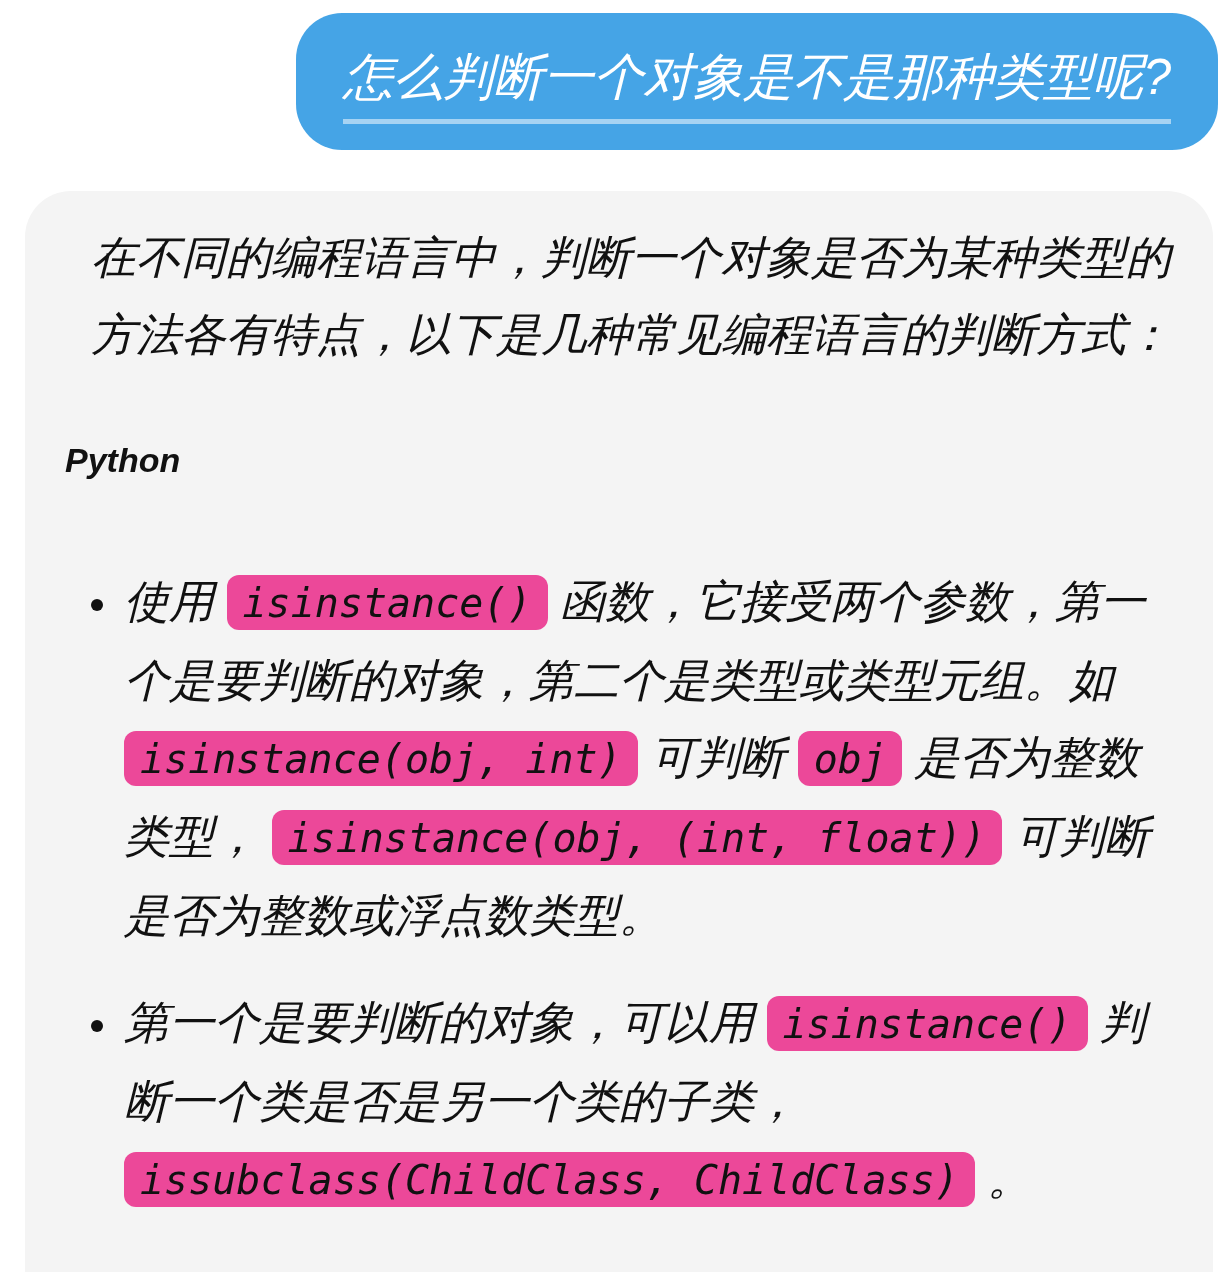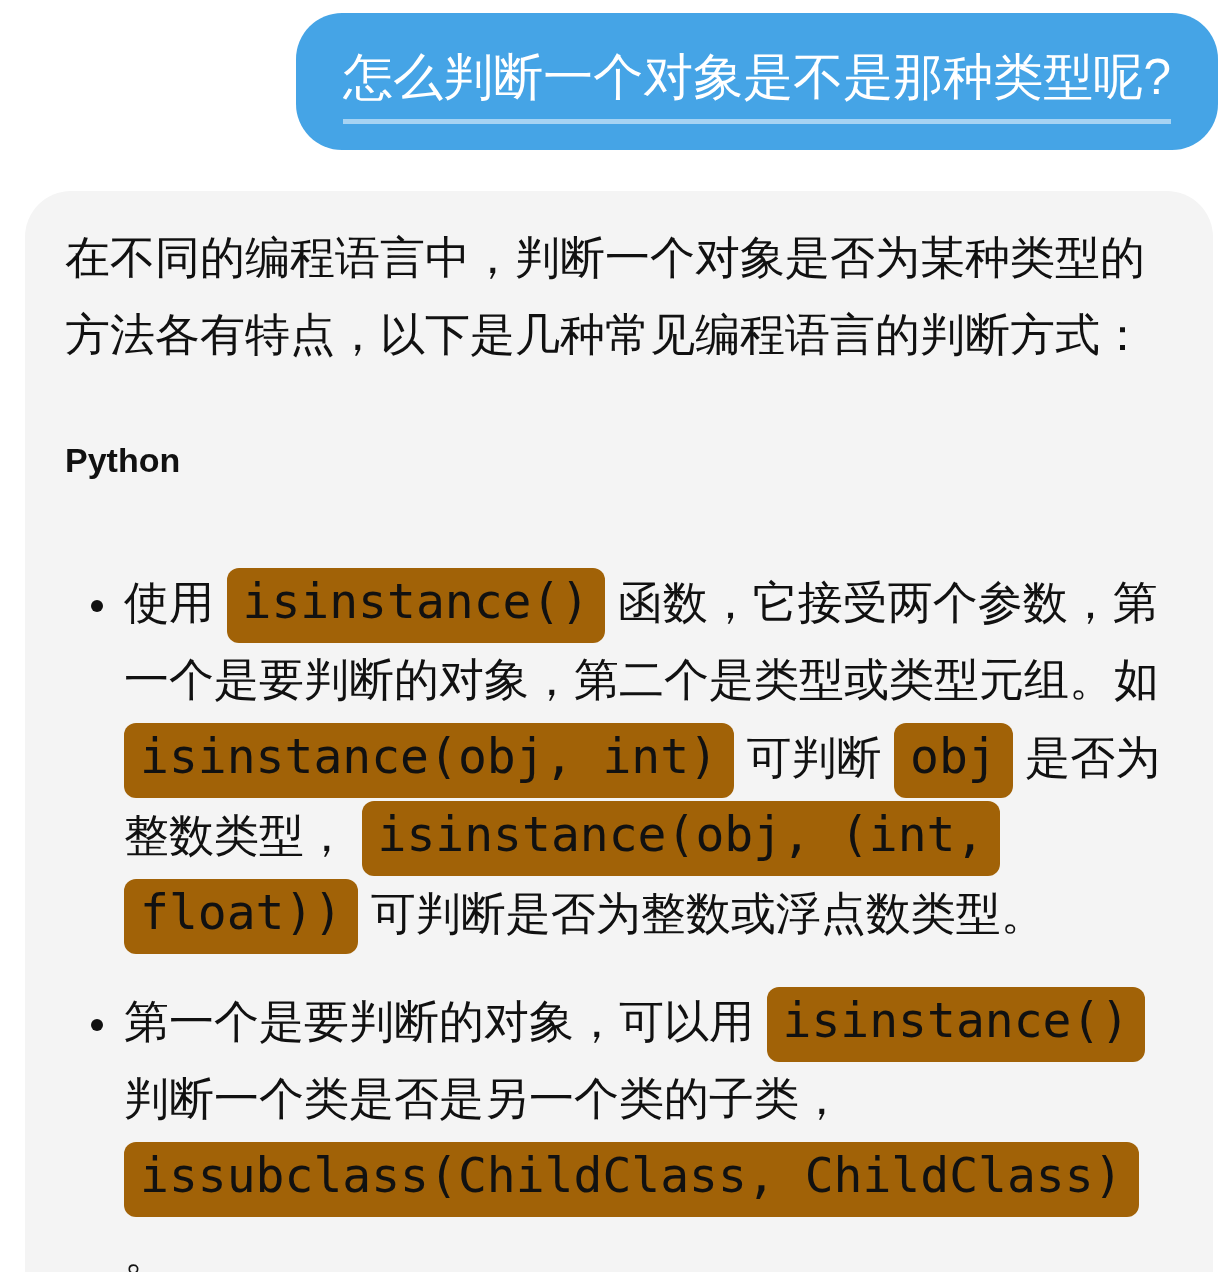--- a/index.html
+++ b/index.html
@@ -9,20 +9,21 @@
     height: 1272px;
     overflow: hidden;
     background: #ffffff;
     font-family: "Liberation Sans", "DejaVu Sans", sans-serif;
   }
   .screen {
     position: relative;
     width: 1232px;
     height: 1272px;
     overflow: hidden;
+    font-style: italic;
   }
   
   .user-row {
     display: flex;
     justify-content: flex-end;
     padding: 13px 14px 0 0;
   }
   .user-bubble {
     background: #45A4E6;
     color: #ffffff;
@@ -45,20 +46,21 @@
     border-radius: 46px;
     padding: 28px 42px 90px 40px;
     color: #111111;
     font-size: 45px;
     line-height: 77px;
     min-height: 1150px;
     box-sizing: border-box;
   }
   .assistant-bubble p.intro {
     margin: 0;
+    text-align: right;
   }
   .assistant-bubble h3.lang-heading {
     font-size: 34px;
     line-height: 58px;
     font-weight: bold;
     margin: 58px 0 0 0;
   }
   .assistant-bubble ul.bullet-list {
     margin: 74px 0 0 0;
     padding: 0 0 0 57px;
@@ -66,23 +68,23 @@
   .assistant-bubble ul.bullet-list li {
     margin: 0 0 30px 0;
     padding-left: 2px;
   }
   .assistant-bubble ul.bullet-list li::marker {
     color: #111111;
     font-size: 40px;
   }
   .inline-code {
     font-family: "DejaVu Sans Mono", "Liberation Mono", monospace;
-    font-size: 48px;
-    background: #a16207;
-    padding: 5px 16px 14px 16px;
+    font-size: 40px;
+    background: #ec4899;
+    padding: 5px 16px 4px 16px;
     border-radius: 12px;
     -webkit-box-decoration-break: clone;
     box-decoration-break: clone;
   }
 </style>
 </head>
 <body>
 
 <div class="screen">
 

